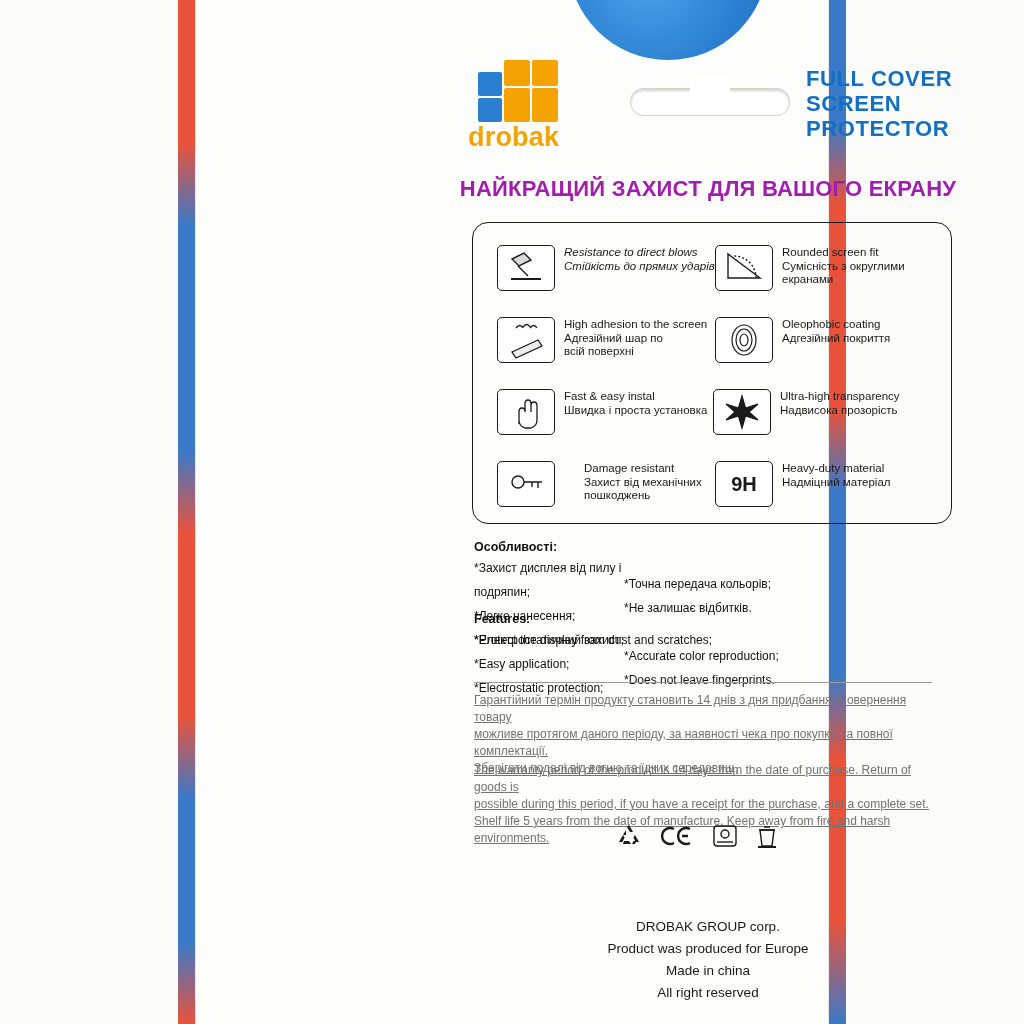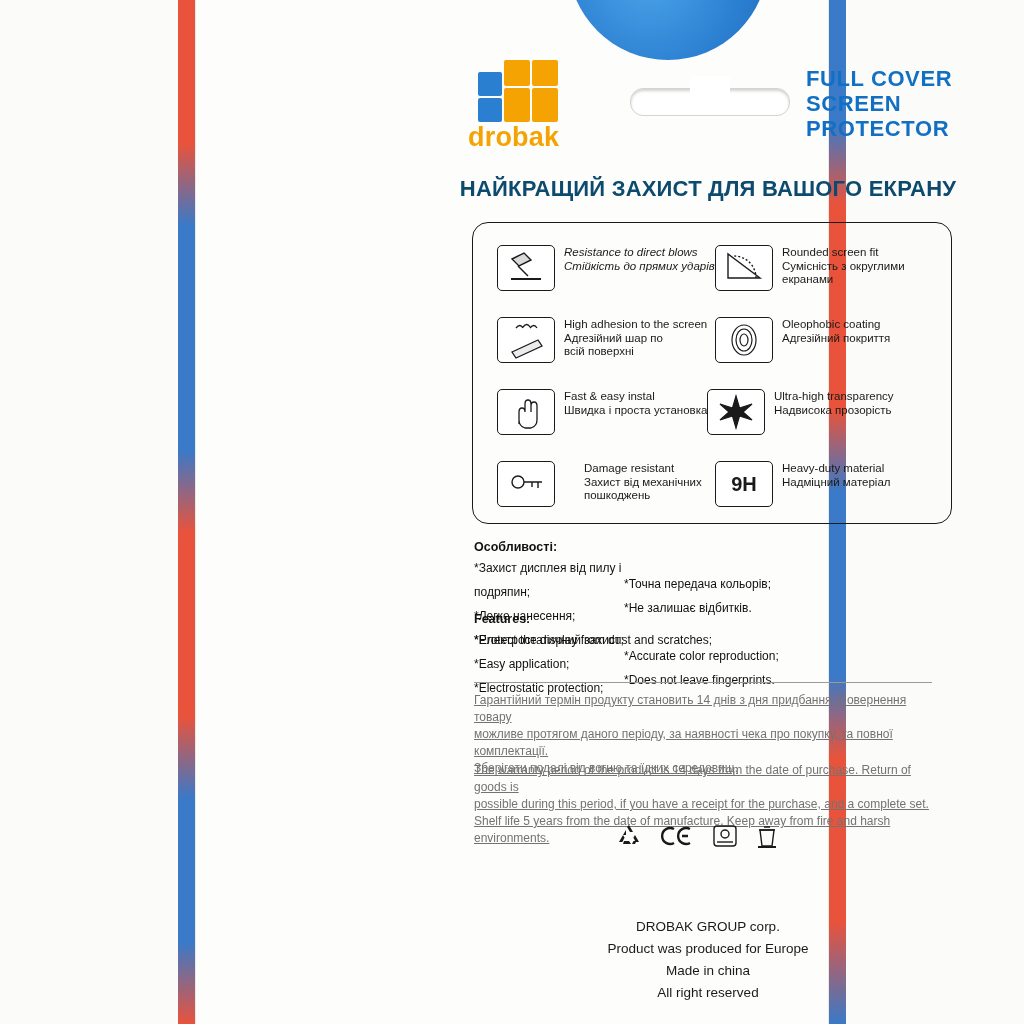--- a/index.html
+++ b/index.html
@@ -83,21 +83,21 @@
   }
 
   .headline-en {
     position:absolute; left:610px; top:66px; width:200px;
     color:#1270c4; font-weight:bold; font-size:22px; line-height:25px;
     letter-spacing:.6px; text-align:left;
   }
 
   .headline-ua {
     position:absolute; left:216px; top:176px; width:592px;
-    text-align:center; color:#0c4a6e; font-weight:bold; font-size:22px;
+    text-align:center; color:#a21caf; font-weight:bold; font-size:22px;
     letter-spacing:.2px;
   }
 
   
   .feature-box {
     position:absolute; left:276px; top:222px; width:478px; height:300px;
     border:1.5px solid #1a1a1a; border-radius:16px;
   }
   .feat {
     position:absolute; display:flex; align-items:flex-start; gap:9px;
@@ -253,21 +253,21 @@
             <path d="M21 34 v-12 q0 -4 3 -4 q3 0 3 4 v-8 q0 -4 3 -4 q3 0 3 4 v8 v-6 q0 -4 3 -4 q3 0 3 4 v14 q0 6 -6 8 h-6 q-6 -2 -6 -8z"></path>
           </g>
             </svg>
         </div>
         <div class="ftext">
           <div class="en">Fast &amp; easy instal</div>
           <div class="ua">Швидка і проста установка</div>
         </div>
       </div>
 
-      <div class="feat" style="left:234px; top:166px;">
+      <div class="feat" style="left:240px; top:166px;">
         <div class="ficon">
           <svg width="56" height="44" viewBox="0 0 56 44">
               <g stroke="#1a1a1a" stroke-width="1.2" fill="#1a1a1a">
             <path d="M28 6 l3.5 12 L44 14 l-9 8 l9 8 l-12.5 -4 L28 38 l-3.5 -12 L12 30 l9 -8 l-9 -8 l12.5 4 z"></path>
           </g>
             </svg>
         </div>
         <div class="ftext">
           <div class="en">Ultra-high transparency</div>
           <div class="ua">Надвисока прозорість</div>

